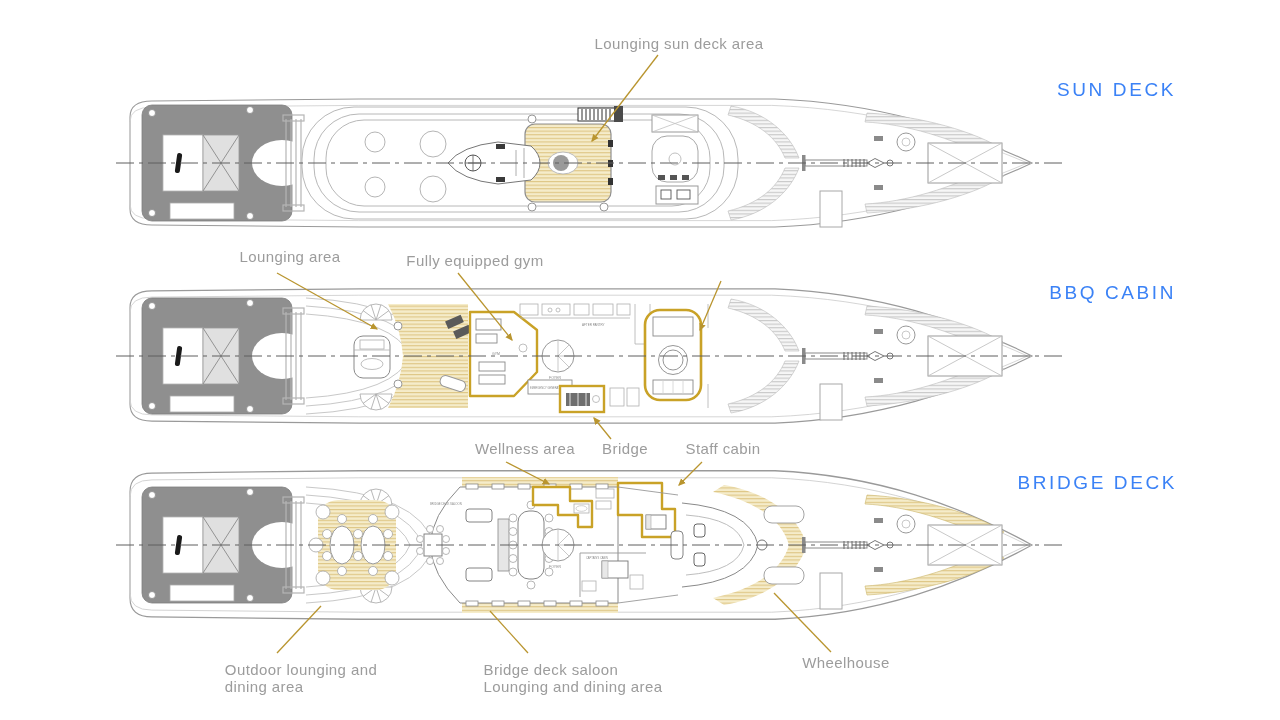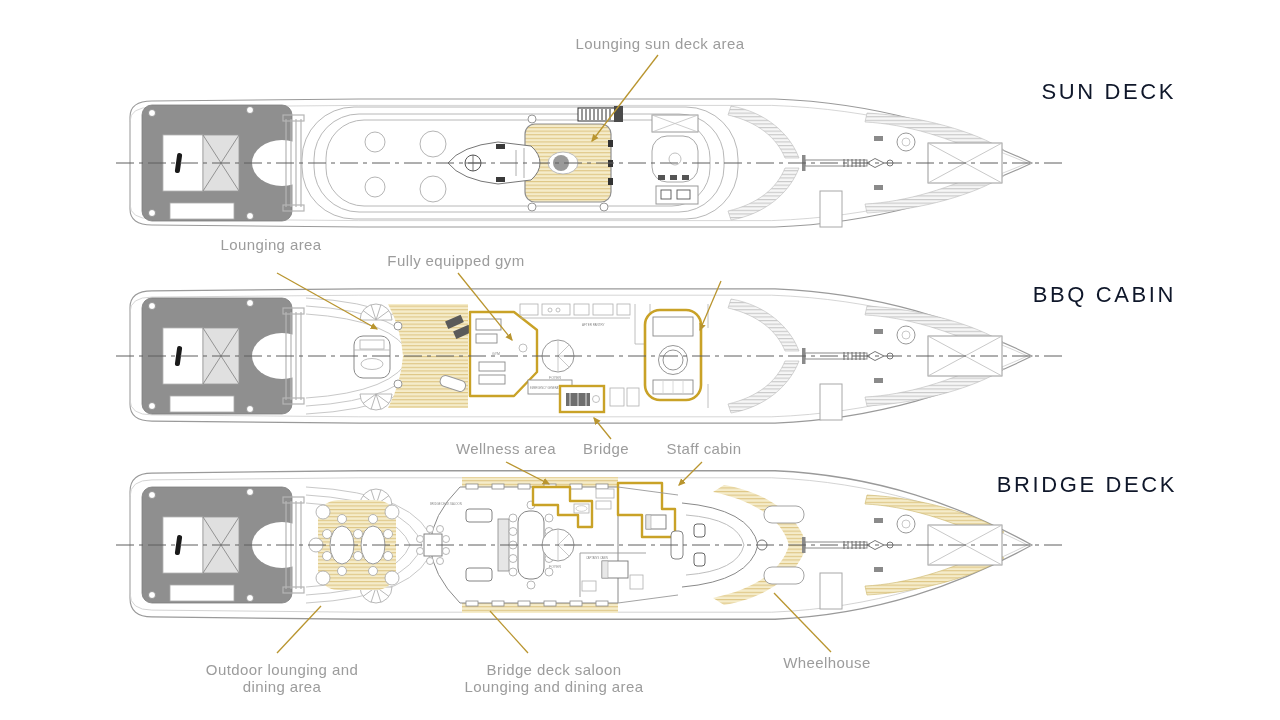--- a/index.html
+++ b/index.html
@@ -1,23 +1,23 @@
 <!DOCTYPE html>
 <html><head>
 <meta charset="utf-8">
 <style>
   html,body{margin:0;padding:0;background:#fff;}
   .stage{position:relative;width:1280px;height:720px;background:#fff;overflow:hidden;
          font-family:"Liberation Sans",sans-serif;}
   .stage svg{position:absolute;left:0;top:0;}
   svg text{font-family:"Liberation Sans",sans-serif;}
-  .ann{position:absolute;transform:translateX(-50%);text-align:center;font-size:15px;
-       line-height:17px;color:#9c9c9c;letter-spacing:.4px;white-space:nowrap;}
+  .ann{position:absolute;transform:translateX(-50%);text-align:left;font-size:15px;
+       line-height:17px;color:#9c9c9c;letter-spacing:.4px;white-space:nowrap;margin-left:19px;}
   .ann span{display:block;}
-  .deck-title{position:absolute;font-size:22px;letter-spacing:2.6px;color:#0f172a;
+  .deck-title{position:absolute;font-size:19px;letter-spacing:2.6px;color:#3b82f6;
               white-space:nowrap;}
 </style>
 </head>
 <body>
 
 <div class="stage">
 
 <svg width="1280" height="720" viewBox="0 0 1280 720">
   <defs>
     <pattern id="pTeak" width="6" height="3.6" patternUnits="userSpaceOnUse">
@@ -354,21 +354,21 @@
   </g>
 </svg>
 
 <div class="deck-title" style="right:104px;top:79px">SUN DECK</div>
 <div class="deck-title" style="right:104px;top:282px">BBQ CABIN</div>
 <div class="deck-title" style="right:103px;top:472px">BRIDGE DECK</div>
 
 <div class="ann" style="left:660px;top:35px">
   <span>Lounging sun deck area</span>
 </div>
-<div class="ann" style="left:271px;top:236px">
+<div class="ann" style="left:271px;top:248px">
   <span>Lounging area</span>
 </div>
 <div class="ann" style="left:456px;top:252px">
   <span>Fully equipped gym</span>
 </div>
 <div class="ann" style="left:506px;top:440px">
   <span>Wellness area</span>
 </div>
 <div class="ann" style="left:606px;top:440px">
   <span>Bridge</span>

